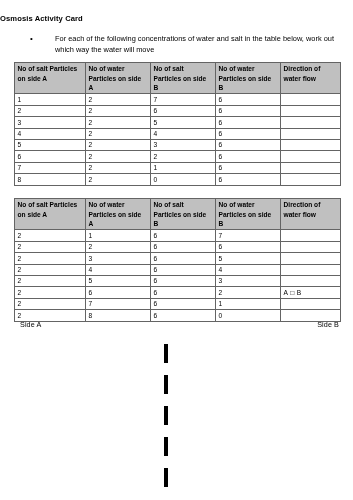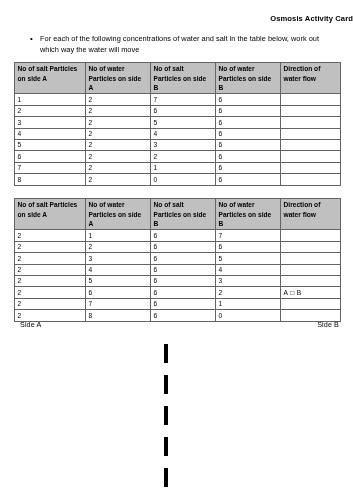--- a/index.html
+++ b/index.html
@@ -23,21 +23,21 @@
     width: 353px;
     height: 500px;
   }
 
   
   .doc-title {
     position: absolute;
     left: 0;
     top: 14px;
     width: 353px;
-    text-align: right;
+    text-align: left;
     font-size: 7.6px;
     font-weight: bold;
     letter-spacing: 0.1px;
     line-height: 10px;
   }
 
   
   .bullet-block {
     position: absolute;
     left: 28px;
@@ -55,20 +55,21 @@
     line-height: 11px;
     text-align: left;
     padding-left: 2px;
     box-sizing: border-box;
   }
   .bullet-text {
     flex: 1 1 auto;
     font-size: 7.4px;
     line-height: 11px;
     letter-spacing: 0.01px;
+    margin-left: 15px;
   }
 
   
   .osm-table {
     position: absolute;
     left: 14px;
     width: 326px;
     border-collapse: collapse;
     table-layout: fixed;
     font-size: 6.6px;

